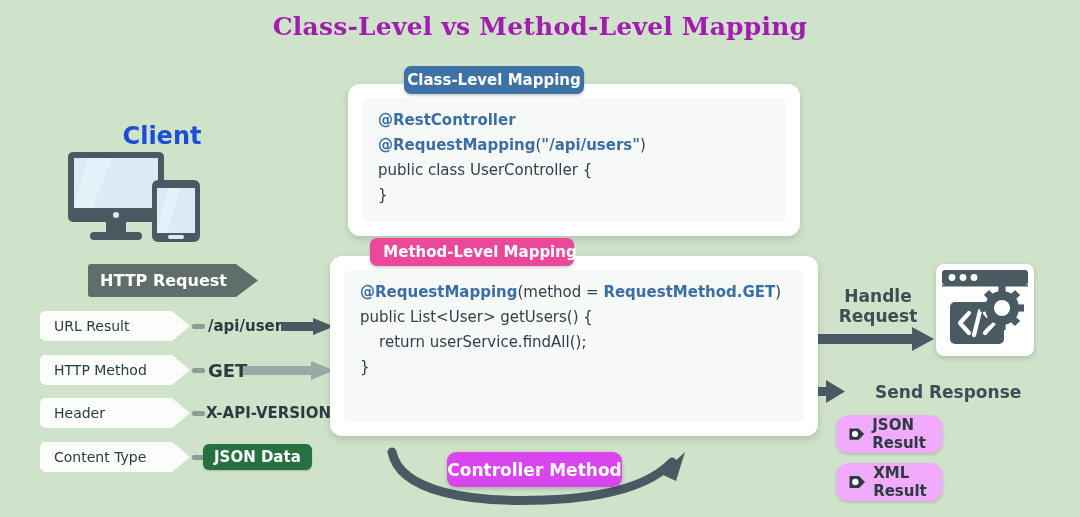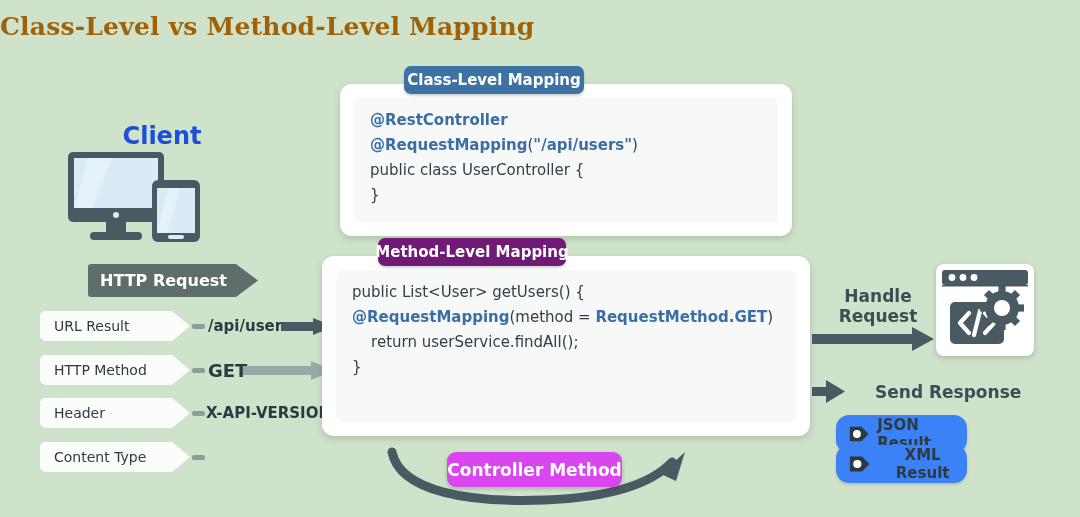--- a/index.html
+++ b/index.html
@@ -8,25 +8,25 @@
     background:#cfe2ca;
     font-family:"DejaVu Sans", sans-serif;
     overflow:hidden;
     position:relative;
   }
   #stage{position:absolute;left:0;top:0;width:1080px;height:517px;}
 
   
   .title{
     position:absolute;left:0;top:12px;width:1080px;
-    text-align:left;
+    text-align:center;
     font-family:"DejaVu Serif", serif;
     font-weight:bold;
     font-size:25px;
-    color:#a16207;
+    color:#a21caf;
     letter-spacing:.2px;
   }
 
   
   .client-label{
     position:absolute;left:62px;top:122px;width:200px;
     text-align:center;
     font-size:24px;font-weight:bold;color:#1d4ed8;
   }
   .client-art{position:absolute;left:68px;top:152px;width:140px;height:90px;}
@@ -77,20 +77,21 @@
     display:flex;align-items:center;
     padding:0 11px;border-radius:6px;
     box-shadow:0 1px 2px rgba(0,0,0,.18);
     white-space:nowrap;
   }
 
   
   .card{
     position:absolute;background:#ffffff;border-radius:12px;
     box-shadow:0 3px 7px rgba(60,90,60,.22);
+    margin-left:8px;
   }
   .card-class{left:340px;top:84px;width:452px;height:152px;}
   .card-method{left:322px;top:256px;width:488px;height:180px;}
   .codebox{
     position:absolute;left:14px;right:14px;top:14px;bottom:14px;
     background:#f7f8f8;border-radius:7px;
     padding:10px 16px;box-sizing:border-box;
   }
   .codeline{
     font-family:"DejaVu Sans", sans-serif;
@@ -102,41 +103,41 @@
 
   
   .badge{
     position:absolute;color:#ffffff;font-weight:bold;font-size:15px;
     display:flex;align-items:center;justify-content:center;
     border-radius:7px;
     box-shadow:0 2px 3px rgba(0,0,0,.18);
     white-space:nowrap;
   }
   .badge-blue{left:404px;top:66px;width:180px;height:28px;background:#3d72a4;}
-  .badge-orange{left:378px;top:238px;width:188px;height:28px;background:#701a75;}
+  .badge-orange{left:370px;top:238px;width:188px;height:28px;background:#ec4899;padding-left:16px;}
 
   
   .handle-txt{
     position:absolute;left:830px;top:286px;width:96px;
     text-align:center;font-size:17px;font-weight:bold;color:#3f4d56;
     line-height:20px;
   }
   .send-txt{
     position:absolute;left:843px;top:382px;
     font-size:17px;font-weight:bold;color:#3f4d56;margin-left:32px;
   }
   .browser-card{
     position:absolute;left:936px;top:264px;width:98px;height:92px;
     background:#ffffff;border-radius:8px;
     box-shadow:0 2px 5px rgba(60,90,60,.25);
     overflow:hidden;
   }
   .res-tag{
-    position:absolute;left:836px;height:38px;width:131px;
-    background:#3b82f6;border-radius:13px;
+    position:absolute;left:836px;height:38px;width:107px;
+    background:#f0abfc;border-radius:13px;
     display:flex;align-items:center;
     box-shadow:0 2px 3px rgba(0,0,0,.13);
   }
   .res-tag span{font-size:15px;font-weight:bold;color:#2d3a41;margin-left:6px;}
 
   
   .ctrl-pill{
     position:absolute;left:447px;top:452px;width:175px;height:35px;
     background:#d946ef;border-radius:9px;
     display:flex;align-items:center;justify-content:center;
@@ -184,20 +185,21 @@
 
   <div class="row" style="top:398px;width:330px;">
     <div class="chev">Header</div>
     <div class="stub" style="left:152px;"></div>
     <div class="val" style="left:166px;">X-API-VERSION=1</div>
   </div>
 
   <div class="row" style="top:442px;width:310px;">
     <div class="chev">Content Type</div>
     <div class="stub" style="left:152px;"></div>
+    <div class="pill-green" style="left:163px;">JSON Data</div>
   </div>
 
   <svg class="svg-abs" width="1080" height="517">
 
     <g>
       <rect x="281" y="322" width="36" height="9" fill="#4a5a63"></rect>
       <path d="M313 318 L334 326.5 L313 335 Z" fill="#4a5a63"></path>
     </g>
 
     <g>
@@ -226,22 +228,22 @@
       <div class="codeline"><span class="ann">@RestController</span></div>
       <div class="codeline"><span class="ann">@RequestMapping</span><span>(</span><span class="str">"/api/users"</span><span>)</span></div>
       <div class="codeline"><span>public class UserController {</span></div>
       <div class="codeline"><span>}</span></div>
     </div>
   </div>
   <div class="badge badge-blue">Class-Level Mapping</div>
 
   <div class="card card-method">
     <div class="codebox">
+      <div class="codeline"><span class="ann">@RequestMapping</span><span>(method = </span><span class="str">RequestMethod.GET</span><span>)</span></div>
       <div class="codeline"><span>public List&lt;User&gt; getUsers() {</span></div>
-      <div class="codeline"><span class="ann">@RequestMapping</span><span>(method = </span><span class="str">RequestMethod.GET</span><span>)</span></div>
       <div class="codeline"><span>    return userService.findAll();</span></div>
       <div class="codeline"><span>}</span></div>
     </div>
   </div>
   <div class="badge badge-orange">Method-Level Mapping</div>
 
   <div class="handle-txt">
     <div>Handle</div>
     <div>Request</div>
   </div>
@@ -277,21 +279,21 @@
   <div class="send-txt">Send Response</div>
 
   <div class="res-tag" style="top:415px;">
     <svg width="26" height="22" viewBox="0 0 26 22" style="margin-left:12px">
       <path d="M2 3 h13 l8 8 l-8 8 h-13 z" fill="#2d3a41"></path>
       <circle cx="10" cy="11" r="4.4" fill="#ffffff"></circle>
     </svg>
     <span>JSON Result</span>
   </div>
 
-  <div class="res-tag" style="top:445px;text-align:center;">
+  <div class="res-tag" style="top:463px;">
     <svg width="26" height="22" viewBox="0 0 26 22" style="margin-left:12px">
       <path d="M2 3 h13 l8 8 l-8 8 h-13 z" fill="#2d3a41"></path>
       <circle cx="10" cy="11" r="4.4" fill="#ffffff"></circle>
     </svg>
     <span>XML Result</span>
   </div>
 
   <div class="ctrl-pill">Controller Method</div>
 
 </div>

